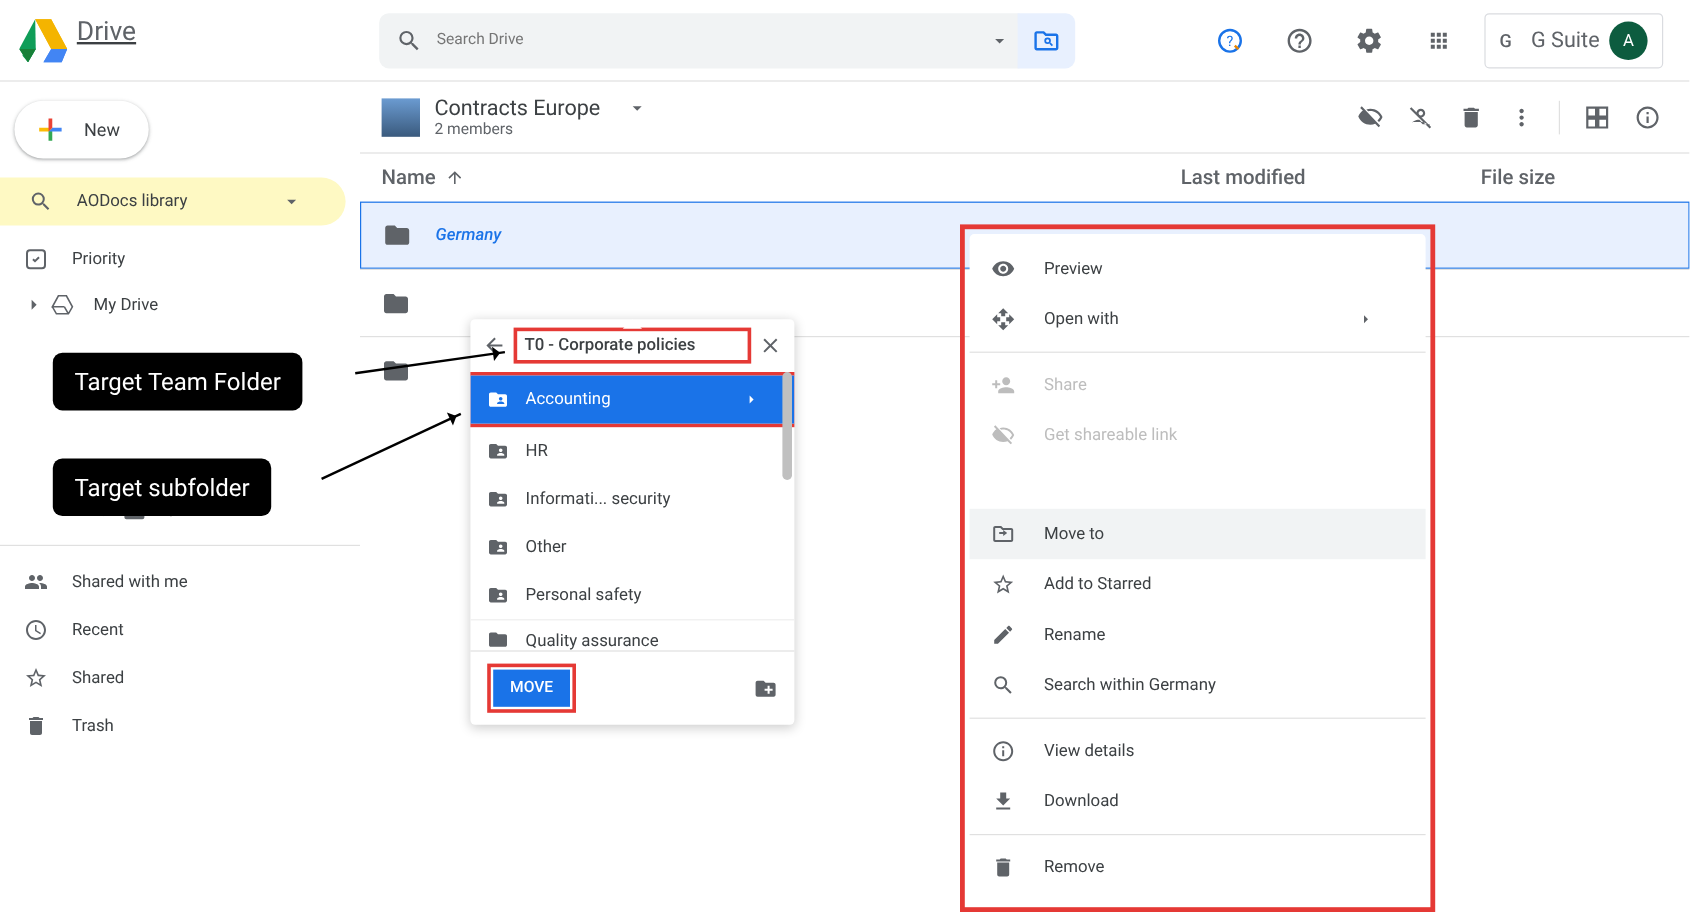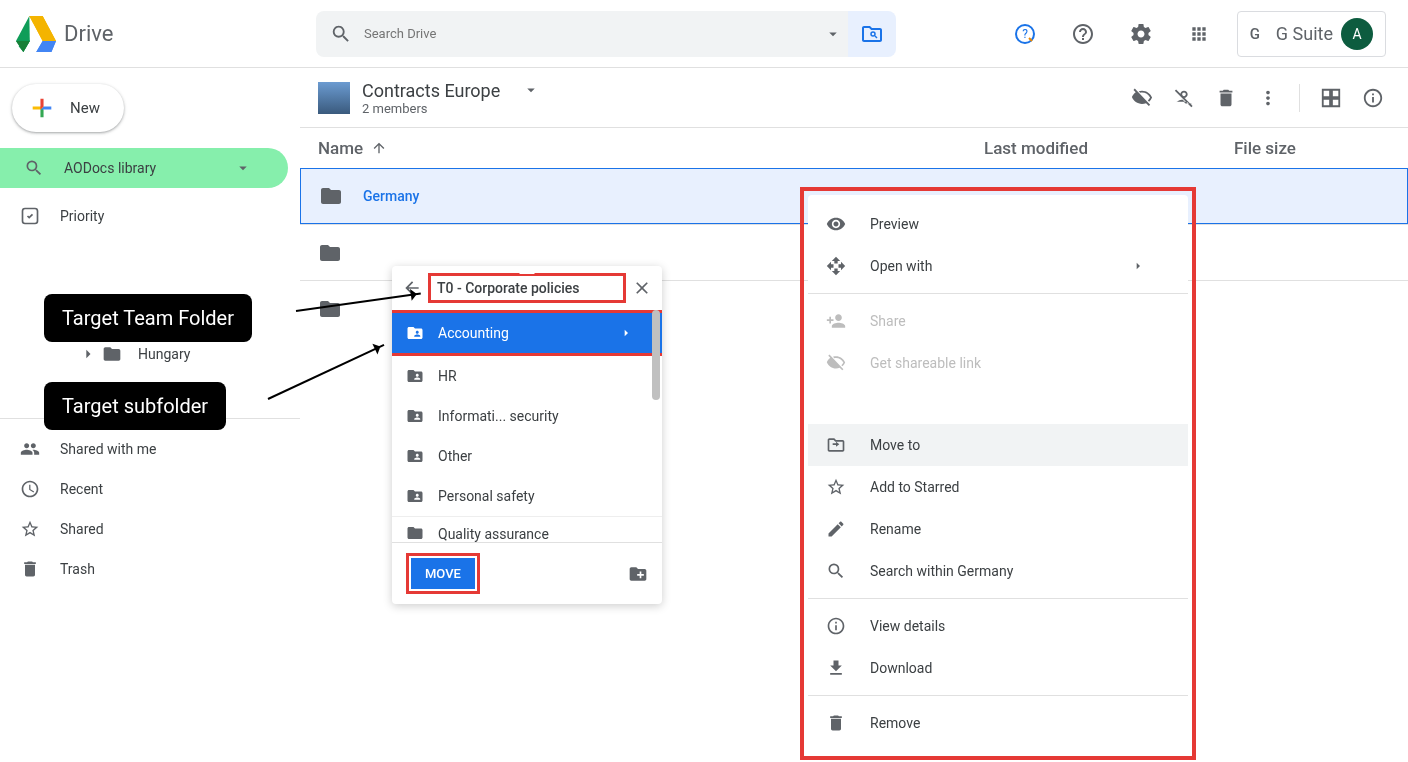--- a/index.html
+++ b/index.html
@@ -1,41 +1,41 @@
 <!DOCTYPE html>
 <html><head>
 <meta charset="utf-8">
 <style>
 * { box-sizing: border-box; margin: 0; padding: 0; font-family: Roboto, Arial, sans-serif; }
 body { background: #fff; color: #3c4043; font-size: 14px; overflow: hidden; width: 1408px; height: 762px; position: relative; }
 
 
 .header { display: flex; align-items: center; height: 68px; padding: 0 16px; border-bottom: 1px solid #e0e0e0; }
-.logo-area { display: flex; align-items: center; gap: 8px; width: 300px; }
+.logo-area { display: flex; align-items: flex-start; gap: 8px; width: 300px; text-decoration: underline; }
 .drive-logo { width: 40px; height: 40px; }
 .drive-title { font-size: 22px; color: #5f6368; }
 .search-container { flex: 1; display: flex; align-items: center; }
 .search-bar { display: flex; align-items: center; background: #f1f3f4; border-radius: 8px; height: 46px; width: 540px; padding: 0 14px; }
 .search-bar svg { fill: #5f6368; }
 .search-input { flex: 1; border: none; background: transparent; font-size: 13px; color: #5f6368; margin-left: 12px; outline: none; }
 .search-dropdown { margin-left: 8px; }
 .search-ext { width: 48px; height: 46px; background: #e8f0fe; display: flex; align-items: center; justify-content: center; border-radius: 0 8px 8px 0; margin-left: -8px; }
 .header-icons { display: flex; align-items: center; gap: 18px; margin-left: auto; padding-right: 6px; }
 .icon-btn { width: 40px; height: 40px; display: flex; align-items: center; justify-content: center; cursor: pointer; border-radius: 50%; }
 .icon-btn svg { fill: #5f6368; }
 .gsuite-btn { display: flex; align-items: center; gap: 8px; border: 1px solid #dadce0; border-radius: 4px; padding: 6px 12px 6px 10px; font-size: 18px; color: #5f6368; }
 .avatar { width: 32px; height: 32px; border-radius: 50%; background: #0d5c3f; color: #fff; display: flex; align-items: center; justify-content: center; font-size: 14px; }
 
 
 .main { display: flex; height: calc(762px - 68px); }
 .sidebar { width: 300px; padding: 8px 0; position: relative; }
 .new-btn { display: flex; align-items: center; gap: 14px; background: #fff; border: none; box-shadow: 0 1px 2px rgba(60,64,67,.3), 0 1px 3px 1px rgba(60,64,67,.15); border-radius: 24px; padding: 10px 24px 10px 16px; margin: 8px 0 16px 12px; font-size: 15px; cursor: pointer; color: #3c4043; }
 .plus-icon { width: 28px; height: 28px; }
 .sidebar-row { display: flex; align-items: center; height: 40px; padding: 0 16px 0 20px; cursor: pointer; border-radius: 0 20px 20px 0; margin-right: 12px; }
-.sidebar-row.lib { background: #86efac; padding-left: 24px; }
+.sidebar-row.lib { background: #fef9c3; padding-left: 24px; }
 .sidebar-row svg { fill: #5f6368; margin-right: 20px; flex-shrink: 0; }
 .sidebar-row .label { color: #3c4043; flex: 1; }
 .sidebar-row .dd { margin-left: auto; }
 .sidebar-spacer { height: 8px; }
 .sidebar-divider { border-top: 1px solid #e0e0e0; margin: 10px 0; }
 .tree-item { display: flex; align-items: center; height: 36px; cursor: pointer; }
 .tree-item svg.exp { fill: #5f6368; width: 20px; height: 20px; margin-right: 4px; }
 .tree-item svg.fld { fill: #5f6368; width: 20px; height: 20px; margin-right: 16px; }
 .tree-item .label { color: #3c4043; }
 .pad-1 { padding-left: 18px; }
@@ -50,21 +50,21 @@
 .content-actions { margin-left: auto; display: flex; align-items: center; gap: 20px; }
 .content-actions svg { fill: #5f6368; }
 .col-header { display: flex; align-items: center; height: 40px; padding: 0 24px 0 18px; font-size: 17px; color: #5f6368; font-weight: 500; }
 .col-name { display:flex; align-items:center; gap:8px; flex: 1; }
 .col-mod { width: 250px; }
 .col-size { width: 150px; }
 .file-row { display: flex; align-items: center; height: 56px; padding: 0 24px 0 18px; border-top: 1px solid #e0e0e0; }
 .file-row svg { fill: #5f6368; margin-right: 20px; }
 .file-row.selected { background: #e8f0fe; border: 1px solid #1a73e8; }
 .file-row.selected .fname { color: #1a73e8; font-weight: 500; }
-.fname { color: #3c4043; }
+.fname { color: #3c4043; font-style: italic; }
 
 
 .context-menu { position: absolute; left: 808px; top: 195px; width: 380px; background: #fff; border-radius: 4px; padding: 8px 0; }
 .context-menu::before { content:''; position:absolute; inset:-8px; border: 4px solid #e53935; pointer-events:none; }
 .cm-item { display: flex; align-items: center; height: 42px; padding: 0 18px; cursor: pointer; text-align: center; }
 .cm-item.disabled { color: #bdbdbd; cursor: default; }
 .cm-item.active { background: #f1f3f4; margin-top: 40px; }
 .cm-item svg { width: 20px; height: 20px; fill: #5f6368; margin-right: 24px; }
 .cm-item.disabled svg { fill: #bdbdbd; }
 .cm-item .sub-arrow { margin-left: auto; width: 16px; }
@@ -205,20 +205,29 @@
     <div class="sidebar-spacer"></div>
 
     <div class="sidebar-row">
       <svg width="20" height="20" viewBox="0 0 24 24">
           <rect x="3" y="3" width="18" height="18" rx="3" fill="none" stroke="#5f6368" stroke-width="2"></rect>
           <path d="M9 12l2 2 4-4" fill="none" stroke="#5f6368" stroke-width="2"></path>
         </svg>
       <span class="label">Priority</span>
     </div>
 
+    <div class="tree-item pad-1">
+      <svg class="exp" viewBox="0 0 24 24">
+          <path d="M10 17l5-5-5-5v10z"></path>
+        </svg>
+      <svg class="fld" viewBox="0 0 24 24">
+          <path fill="none" stroke="#5f6368" stroke-width="1.6" d="M8 3l8 0 6 11-4 7H6l-4-7z M8 3L2 14h12M14 14l4 7"></path>
+        </svg>
+      <span class="label">My Drive</span>
+    </div>
 
     <div class="tree-item pad-1" style="height:40px;"></div>
     <div style="height:60px;"></div>
 
     <div class="tree-item pad-3">
       <svg class="exp" viewBox="0 0 24 24">
           <path d="M10 17l5-5-5-5v10z"></path>
         </svg>
       <svg class="fld" viewBox="0 0 24 24">
           <path d="M10 4H4c-1.1 0-2 .9-2 2v12c0 1.1.9 2 2 2h16c1.1 0 2-.9 2-2V8c0-1.1-.9-2-2-2h-8l-2-2z"></path>

